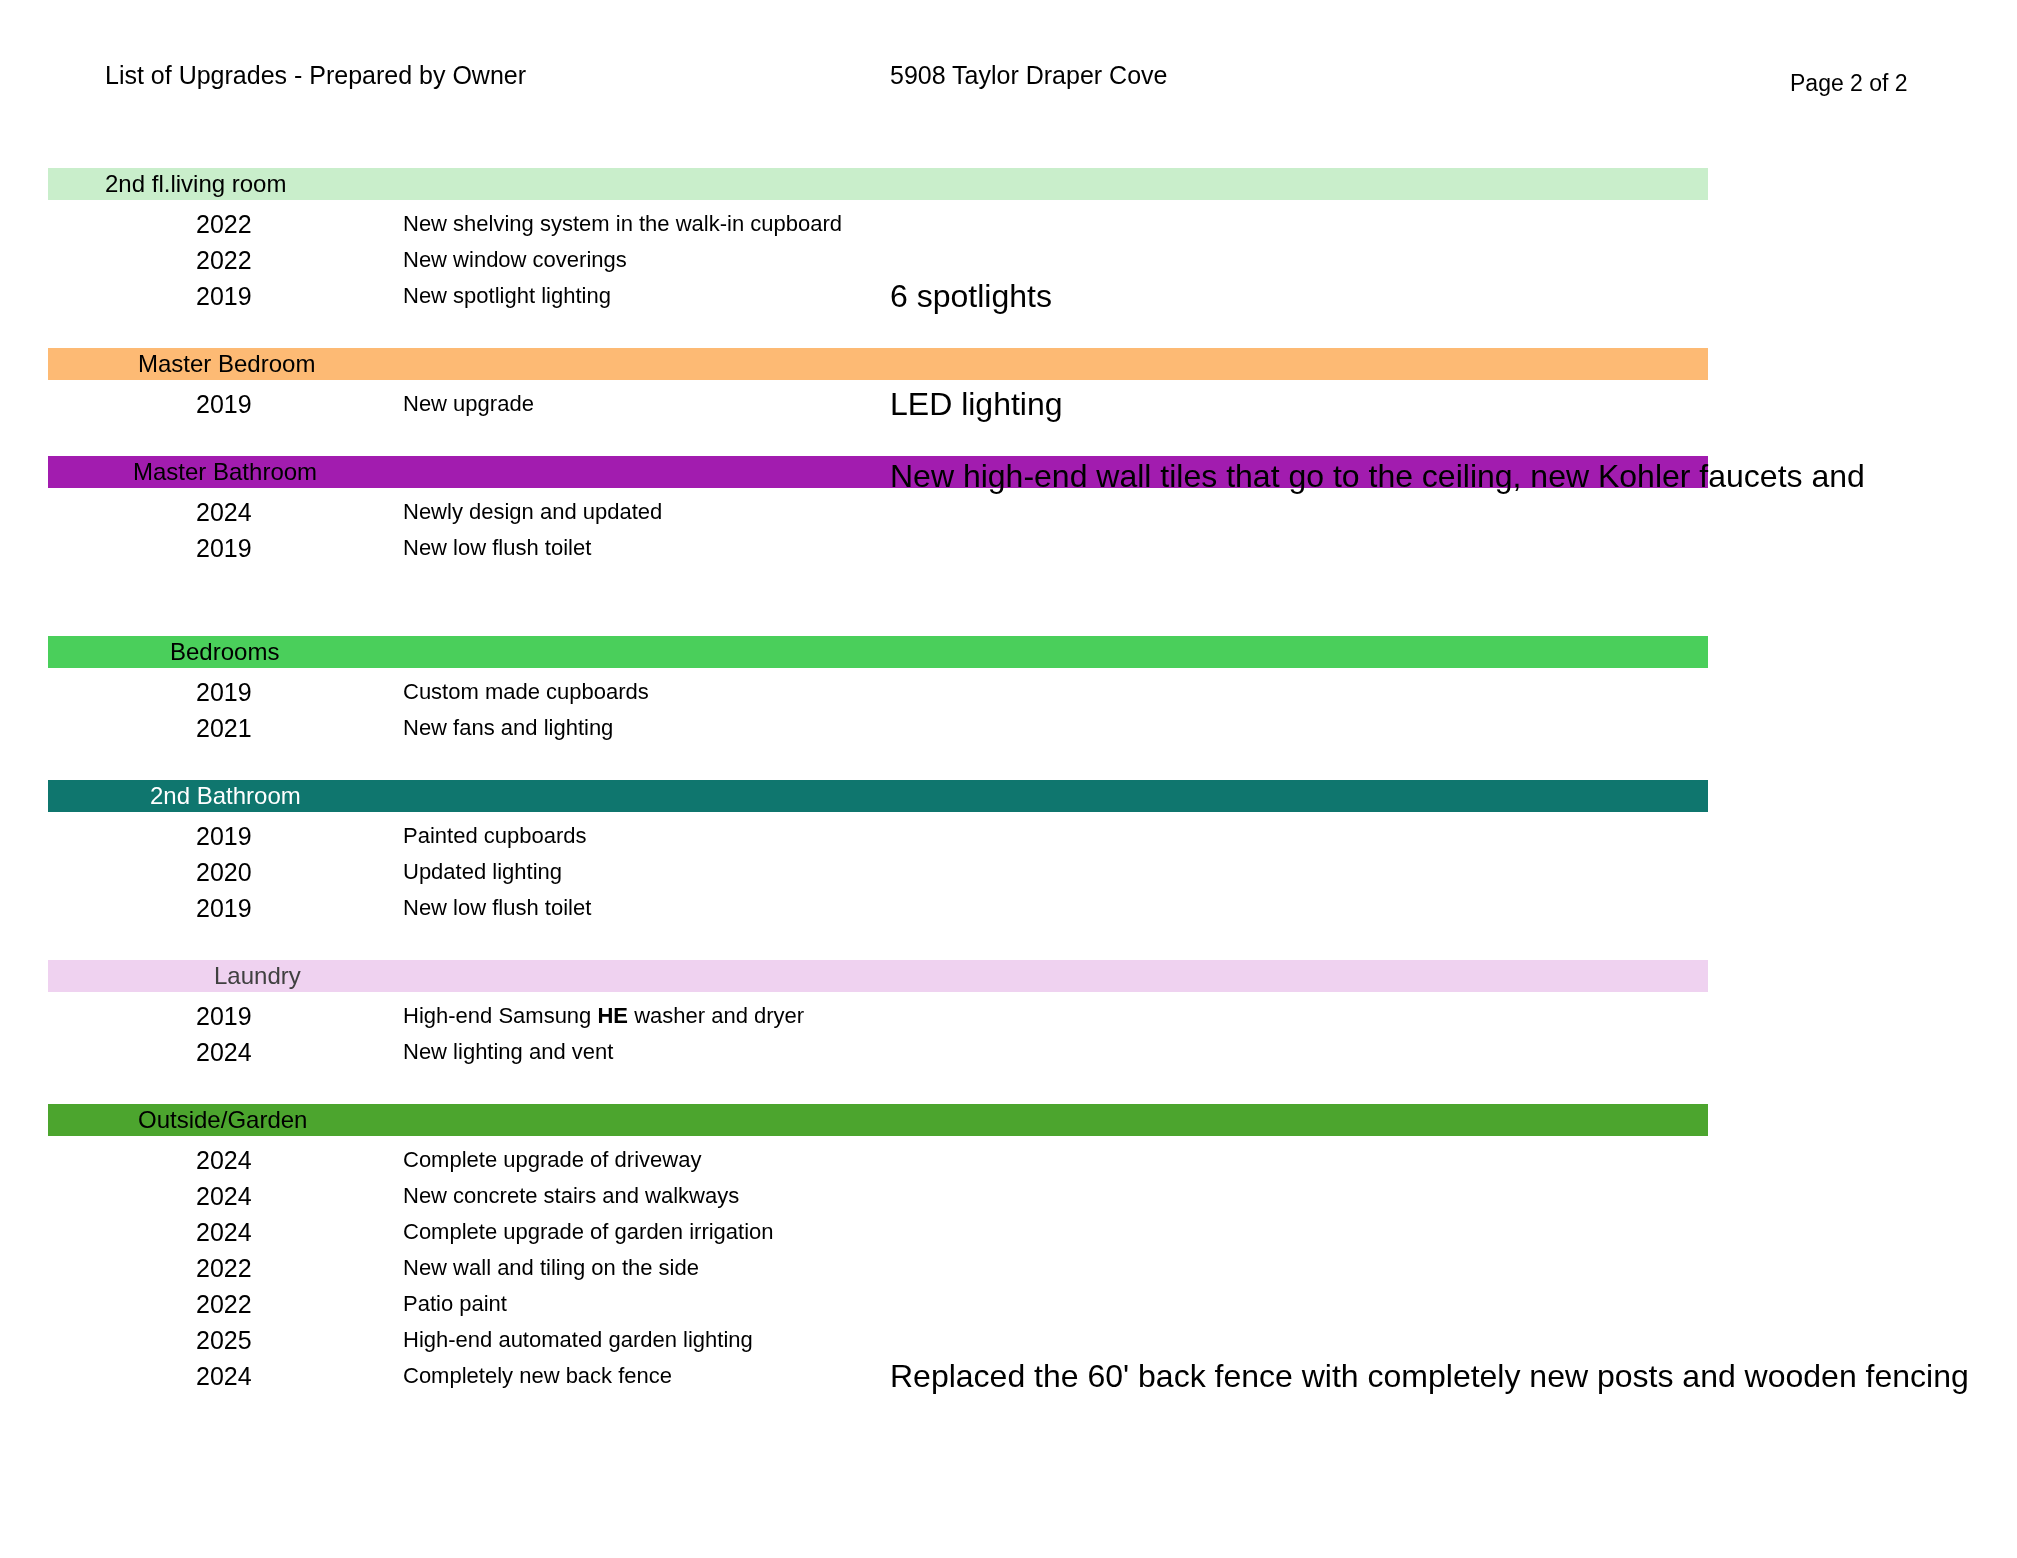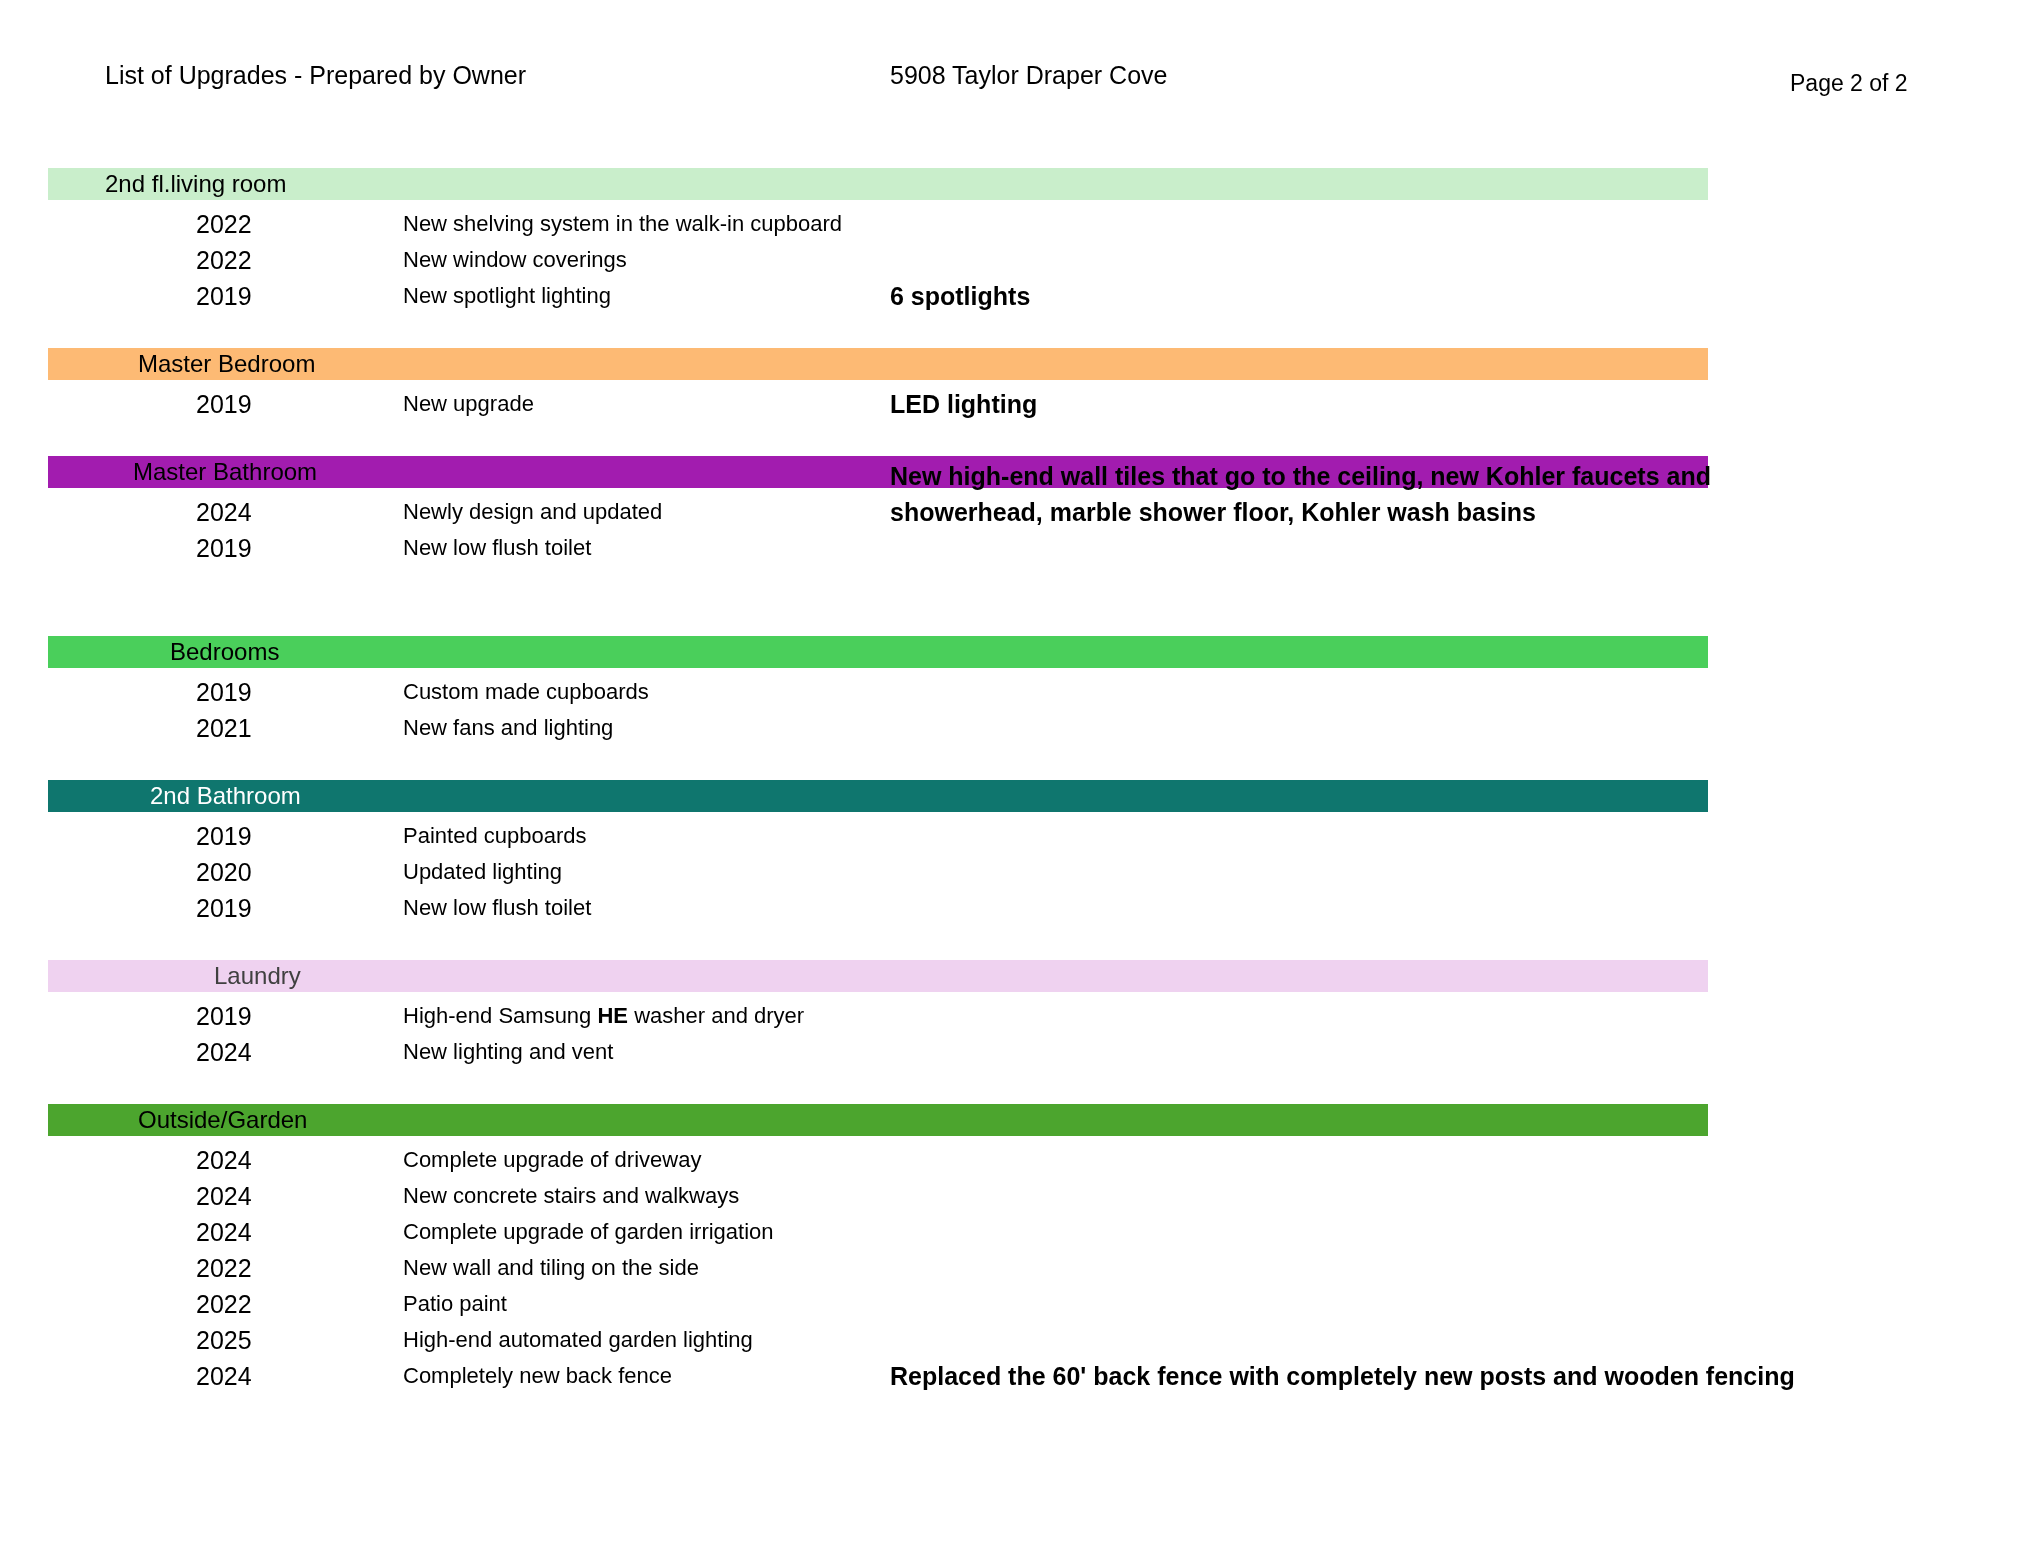--- a/index.html
+++ b/index.html
@@ -101,24 +101,23 @@
     left: 403px;
     top: 0;
     font-size: 22px;
     line-height: 36px;
     white-space: nowrap;
   }
   .cell-note {
     position: absolute;
     left: 890px;
     top: 0;
-    font-size: 25px;
-    line-height: 36px;
-    white-space: nowrap;
-    font-weight: bold;
+    font-size: 32px;
+    line-height: 36px;
+    white-space: nowrap;
   }
   .cell-note.two-line {
     top: -36px;
     line-height: 36px;
     white-space: normal;
     width: 760px;
   }
   .cell-note.two-line span {
     display: block;
     white-space: nowrap;
@@ -172,21 +171,20 @@
     <div class="section" style="position: absolute; top: 288px; left: 0px; width: 2017px;">
       <div class="section-bar" style="background: #a21caf;">
         <div class="section-bar-label" style="left: 85px; color: rgb(0, 0, 0);">Master Bathroom</div>
       </div>
       <div class="rows" style="position: absolute; top: 38px; left: 0px; width: 2017px;">
         <div class="row">
           <div class="cell-year">2024</div>
           <div class="cell-desc">Newly design and updated</div>
           <div class="cell-note two-line">
             <span>New high-end wall tiles that go to the ceiling, new Kohler faucets and</span>
-            <span>showerhead, marble shower floor, Kohler wash basins</span>
           </div>
         </div>
         <div class="row">
           <div class="cell-year">2019</div>
           <div class="cell-desc">New low flush toilet</div>
         </div>
       </div>
     </div>
     <div class="section" style="position: absolute; top: 468px; left: 0px; width: 2017px;">
       <div class="section-bar" style="background: rgb(74, 207, 91);">

